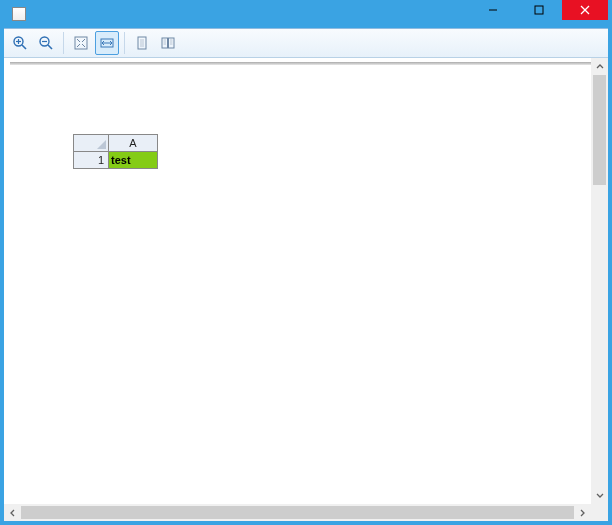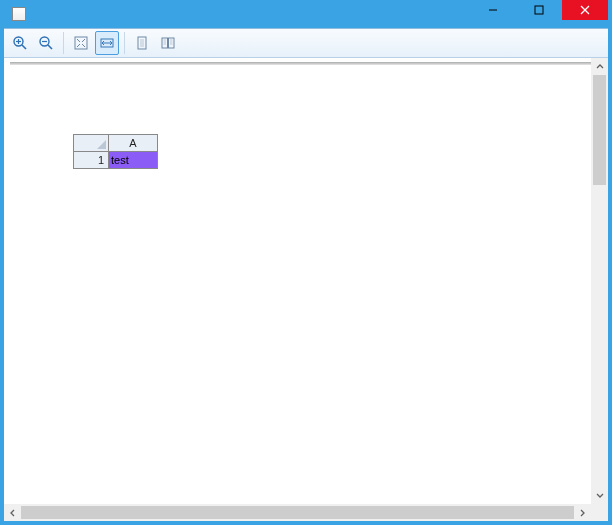--- a/index.html
+++ b/index.html
@@ -165,25 +165,26 @@
     color: #222;
   }
   .rowhdr {
     background: #e9eff7;
     text-align: right;
     padding-right: 4px !important;
     font-size: 11px;
     color: #222;
   }
   .cell {
-    background: #8b5cf6;
+    background: #84cc16;
     text-align: left;
     padding-left: 2px !important;
     font-size: 11px;
     color: #000;
+    font-weight: bold;
   }
 
   
   .vscroll {
     position: absolute;
     right: 0;
     top: 0;
     bottom: 17px;
     width: 17px;
     background: #f0f0f0;

